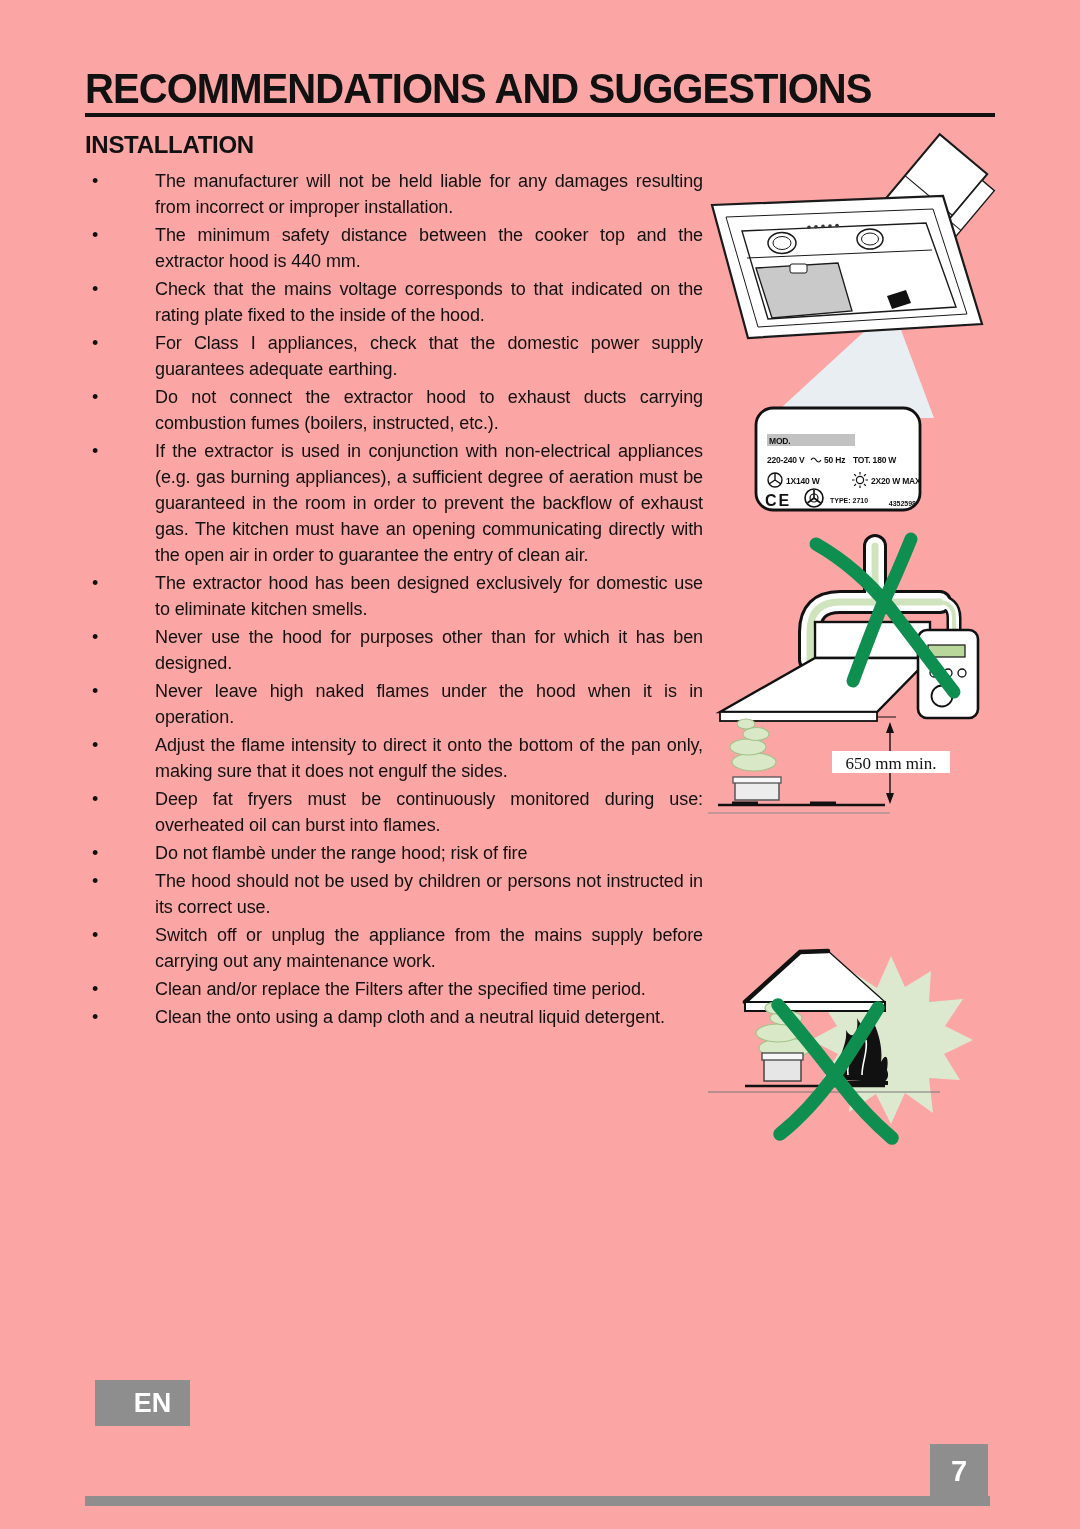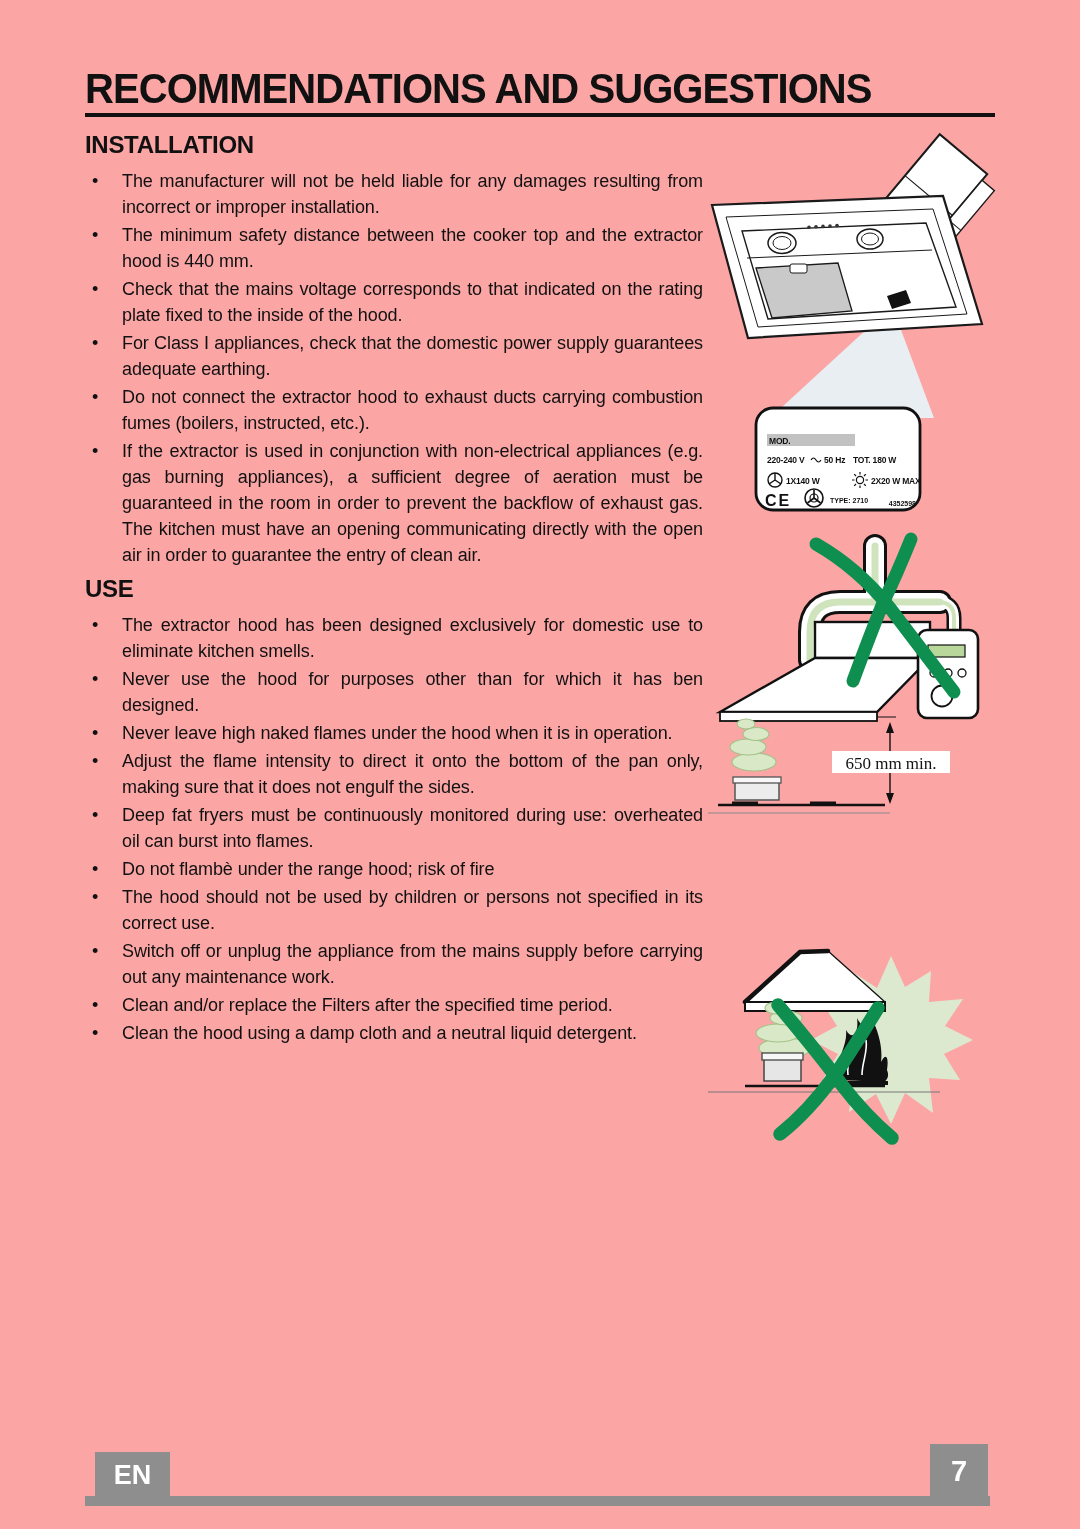--- a/index.html
+++ b/index.html
@@ -5,28 +5,28 @@
   html,body{margin:0;padding:0;background:#ffffff;}
   .page{position:relative;width:1080px;height:1529px;background:#fca5a5;overflow:hidden;
         font-family:"Liberation Sans", sans-serif;color:#111;}
   .page-title{position:absolute;left:85px;top:64px;margin:0;font-size:43px;font-weight:bold;
         letter-spacing:-1px;white-space:nowrap;transform:scaleX(.93);transform-origin:left center;}
   .title-rule{position:absolute;left:85px;top:113px;width:910px;height:4px;background:#111;}
   .text-column{position:absolute;left:85px;top:124px;width:618px;}
   .section-heading{font-size:24px;font-weight:bold;letter-spacing:-0.3px;margin:7px 0 9px 0;}
   .item{display:flex;margin:0 0 2px 0;}
   .bullet-marker{flex:none;width:30px;padding-left:7px;font-size:18px;line-height:26px;}
-  .item-text{flex:1;font-size:18px;line-height:26px;text-align:justify;letter-spacing:-0.1px;}
+  .item-text{flex:1;font-size:18px;line-height:26px;text-align:justify;letter-spacing:-0.1px;margin-left:33px;}
   .illustrations{position:absolute;left:690px;top:100px;}
   .pt{font-family:"Liberation Sans", sans-serif;font-size:8.5px;font-weight:bold;letter-spacing:-0.2px;fill:#111;}
   .pt-ce{font-family:"Liberation Sans", sans-serif;font-size:16px;font-weight:bold;letter-spacing:2px;fill:#111;}
   .pt-sm{font-family:"Liberation Sans", sans-serif;font-size:7px;font-weight:bold;fill:#111;}
   .dim-label{font-family:"Liberation Serif", serif;font-size:17px;fill:#111;}
-  .lang-box{position:absolute;left:95px;top:1452px;width:75px;height:46px;background:#8e8e8e;
-        color:#fff;font-weight:bold;font-size:27px;display:flex;align-items:center;justify-content:center;}
+  .lang-box{position:absolute;left:95px;top:1380px;width:75px;height:46px;background:#8e8e8e;
+        color:#fff;font-weight:bold;font-size:27px;display:flex;align-items:center;justify-content:center;padding-left:20px;}
   .pagenum-box{position:absolute;left:930px;top:1444px;width:58px;height:55px;background:#8e8e8e;
         color:#fff;font-weight:bold;font-size:29px;display:flex;align-items:center;justify-content:center;}
   .footer-bar{position:absolute;left:85px;top:1496px;width:905px;height:10px;background:#8e8e8e;}
 </style>
 </head>
 <body>
 
 <div class="page">
 
   <h1 class="page-title">RECOMMENDATIONS AND SUGGESTIONS</h1>
@@ -51,21 +51,20 @@
         <span class="item-text">For Class I appliances, check that the domestic power supply guarantees adequate earthing.</span>
       </div>
       <div class="item">
         <span class="bullet-marker">•</span>
         <span class="item-text">Do not connect the extractor hood to exhaust ducts carrying combustion fumes (boilers, instructed, etc.).</span>
       </div>
       <div class="item">
         <span class="bullet-marker">•</span>
         <span class="item-text">If the extractor is used in conjunction with non-electrical appliances (e.g. gas burning appliances), a sufficient degree of aeration must be guaranteed in the room in order to prevent the backflow of exhaust gas. The kitchen must have an opening communicating directly with the open air in order to guarantee the entry of clean air.</span>
       </div>
-      <div class="section-heading">USE</div>
       <div class="item">
         <span class="bullet-marker">•</span>
         <span class="item-text">The extractor hood has been designed exclusively for domestic use to eliminate kitchen smells.</span>
       </div>
       <div class="item">
         <span class="bullet-marker">•</span>
         <span class="item-text">Never use the hood for purposes other than for which it has ben designed.</span>
       </div>
       <div class="item">
         <span class="bullet-marker">•</span>
@@ -78,33 +77,33 @@
       <div class="item">
         <span class="bullet-marker">•</span>
         <span class="item-text">Deep fat fryers must be continuously monitored during use: overheated oil can burst into flames.</span>
       </div>
       <div class="item">
         <span class="bullet-marker">•</span>
         <span class="item-text">Do not flambè under the range hood; risk of fire</span>
       </div>
       <div class="item">
         <span class="bullet-marker">•</span>
-        <span class="item-text">The hood should not be used by children or persons not specified in its correct use.</span>
+        <span class="item-text">The hood should not be used by children or persons not instructed in its correct use.</span>
       </div>
       <div class="item">
         <span class="bullet-marker">•</span>
         <span class="item-text">Switch off or unplug the appliance from the mains supply before carrying out any maintenance work.</span>
       </div>
       <div class="item">
         <span class="bullet-marker">•</span>
         <span class="item-text">Clean and/or replace the Filters after the specified time period.</span>
       </div>
       <div class="item">
         <span class="bullet-marker">•</span>
-        <span class="item-text">Clean the hood using a damp cloth and a neutral liquid detergent.</span>
+        <span class="item-text">Clean the onto using a damp cloth and a neutral liquid detergent.</span>
       </div>
     </div>
 
   <svg class="illustrations" width="320" height="1060" viewBox="0 0 320 1060">
 
     <g>
       <g transform="rotate(40 175 170)">
         <rect x="145" y="18" width="62" height="160" fill="#fff" stroke="#1a1a1a" stroke-width="2"></rect>
         <rect x="207" y="26" width="16" height="156" fill="#fff" stroke="#1a1a1a" stroke-width="1.4"></rect>
         <line x1="145" y1="72" x2="207" y2="72" stroke="#1a1a1a" stroke-width="1.1"></line>

